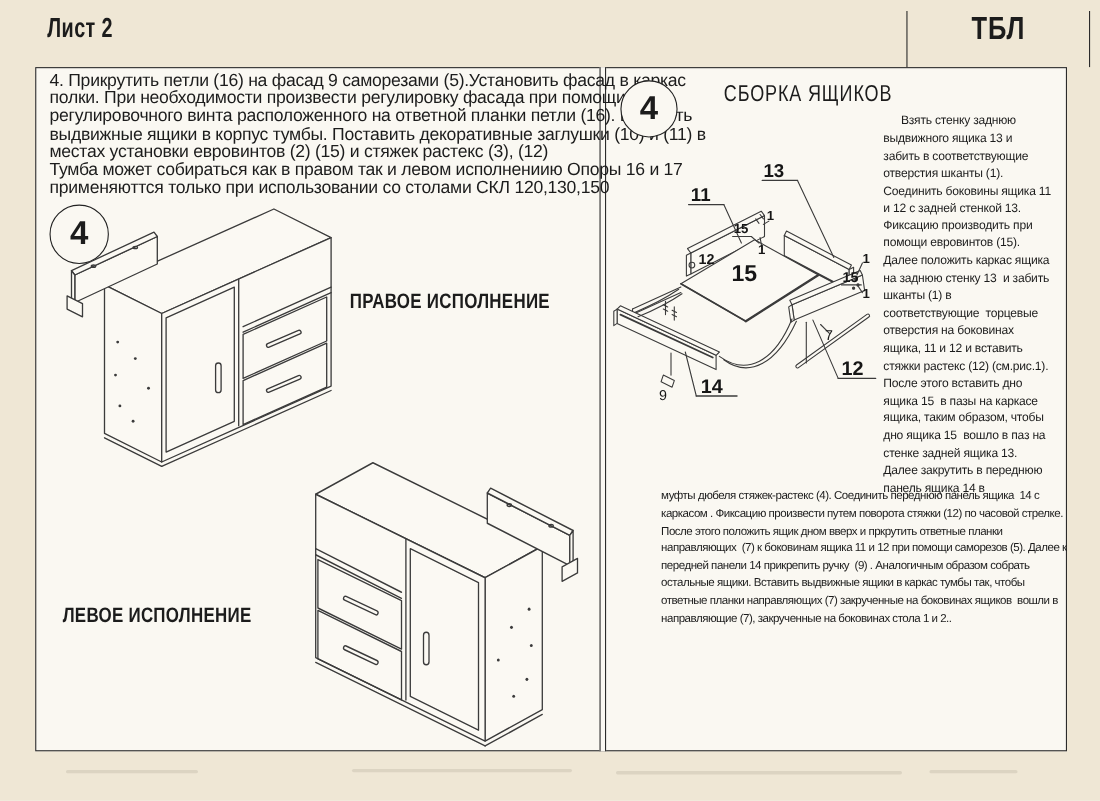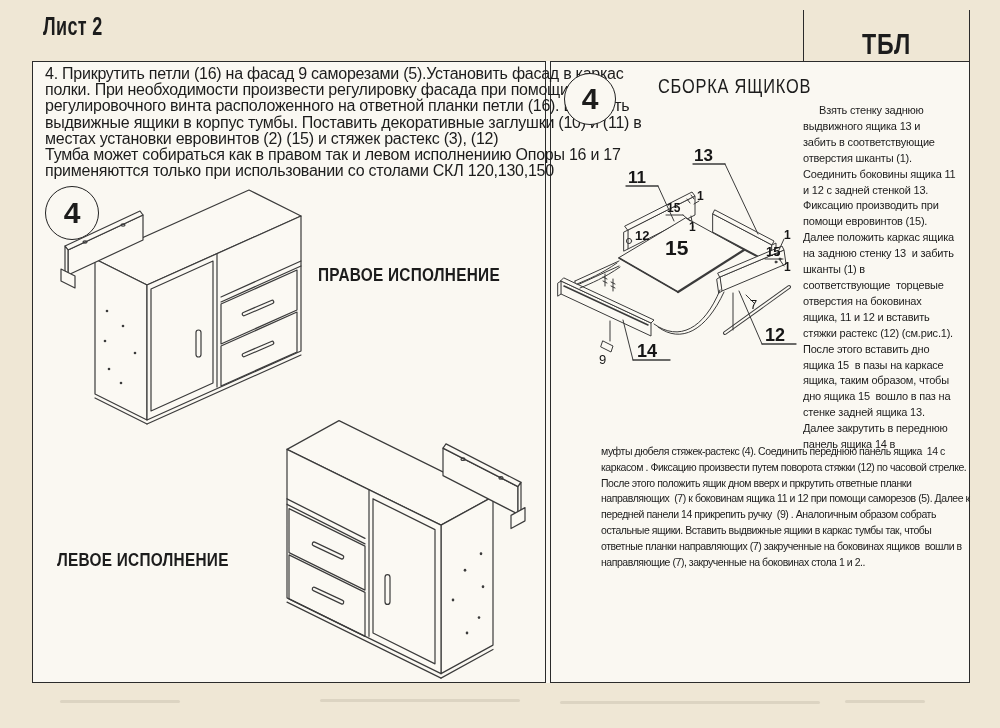--- a/index.html
+++ b/index.html
@@ -1,22 +1,22 @@
 <!DOCTYPE html>
 <html><head>
 <meta charset="utf-8">
 <style>
   html,body{margin:0;padding:0;}
   body{width:1000px;height:728px;overflow:hidden;background:#efe7d5;
        font-family:"Liberation Sans", sans-serif;color:#1c1c1c;position:relative;}
   .abs{position:absolute;}
   .sheet{left:32px;top:61px;width:938px;height:622px;border:1.8px solid #2b2b2b;background:#faf8f2;box-sizing:border-box;}
   .divider{left:545px;top:61px;width:6px;height:622px;border-left:1.6px solid #2b2b2b;border-right:1.6px solid #2b2b2b;background:#faf8f2;box-sizing:border-box;}
-  .tbl-box{left:803px;top:10px;width:167px;height:51px;border-left:1.6px solid #2b2b2b;border-right:1.6px solid #2b2b2b;
-           display:flex;align-items:flex-end;justify-content:center;box-sizing:border-box;}
+  .tbl-box{left:824px;top:10px;width:167px;height:51px;border-left:1.6px solid #2b2b2b;border-right:1.6px solid #2b2b2b;
+           display:flex;align-items:flex-start;justify-content:center;box-sizing:border-box;}
   .sheet-title{left:43px;top:12px;font-size:25px;font-weight:bold;transform:scaleX(.72);transform-origin:left top;letter-spacing:.5px;}
   .doc-code{font-size:29px;font-weight:bold;transform:scaleX(.8);letter-spacing:1px;}
   .txt{white-space:pre;line-height:16.2px;font-size:16px;letter-spacing:-0.25px;}
   .col-txt{white-space:pre;font-size:11px;line-height:15.9px;letter-spacing:-0.2px;text-indent:16px;}
   .bottom-txt{white-space:pre;font-size:10.5px;line-height:15.8px;letter-spacing:-0.45px;margin-left:44px;}
   .badge{width:54px;height:54px;border:1.7px solid #222;border-radius:50%;display:flex;align-items:center;justify-content:center;
          font-size:30px;font-weight:bold;background:#faf8f2;box-sizing:border-box;}
   .variant-label{font-size:19px;font-weight:bold;transform:scaleX(.81);transform-origin:left top;letter-spacing:.3px;white-space:nowrap;}
   .section-title{font-size:21px;transform:scaleX(.78);transform-origin:left top;letter-spacing:1px;white-space:nowrap;}
   .smudge{background:rgba(95,88,72,.13);height:3px;border-radius:2px;}

